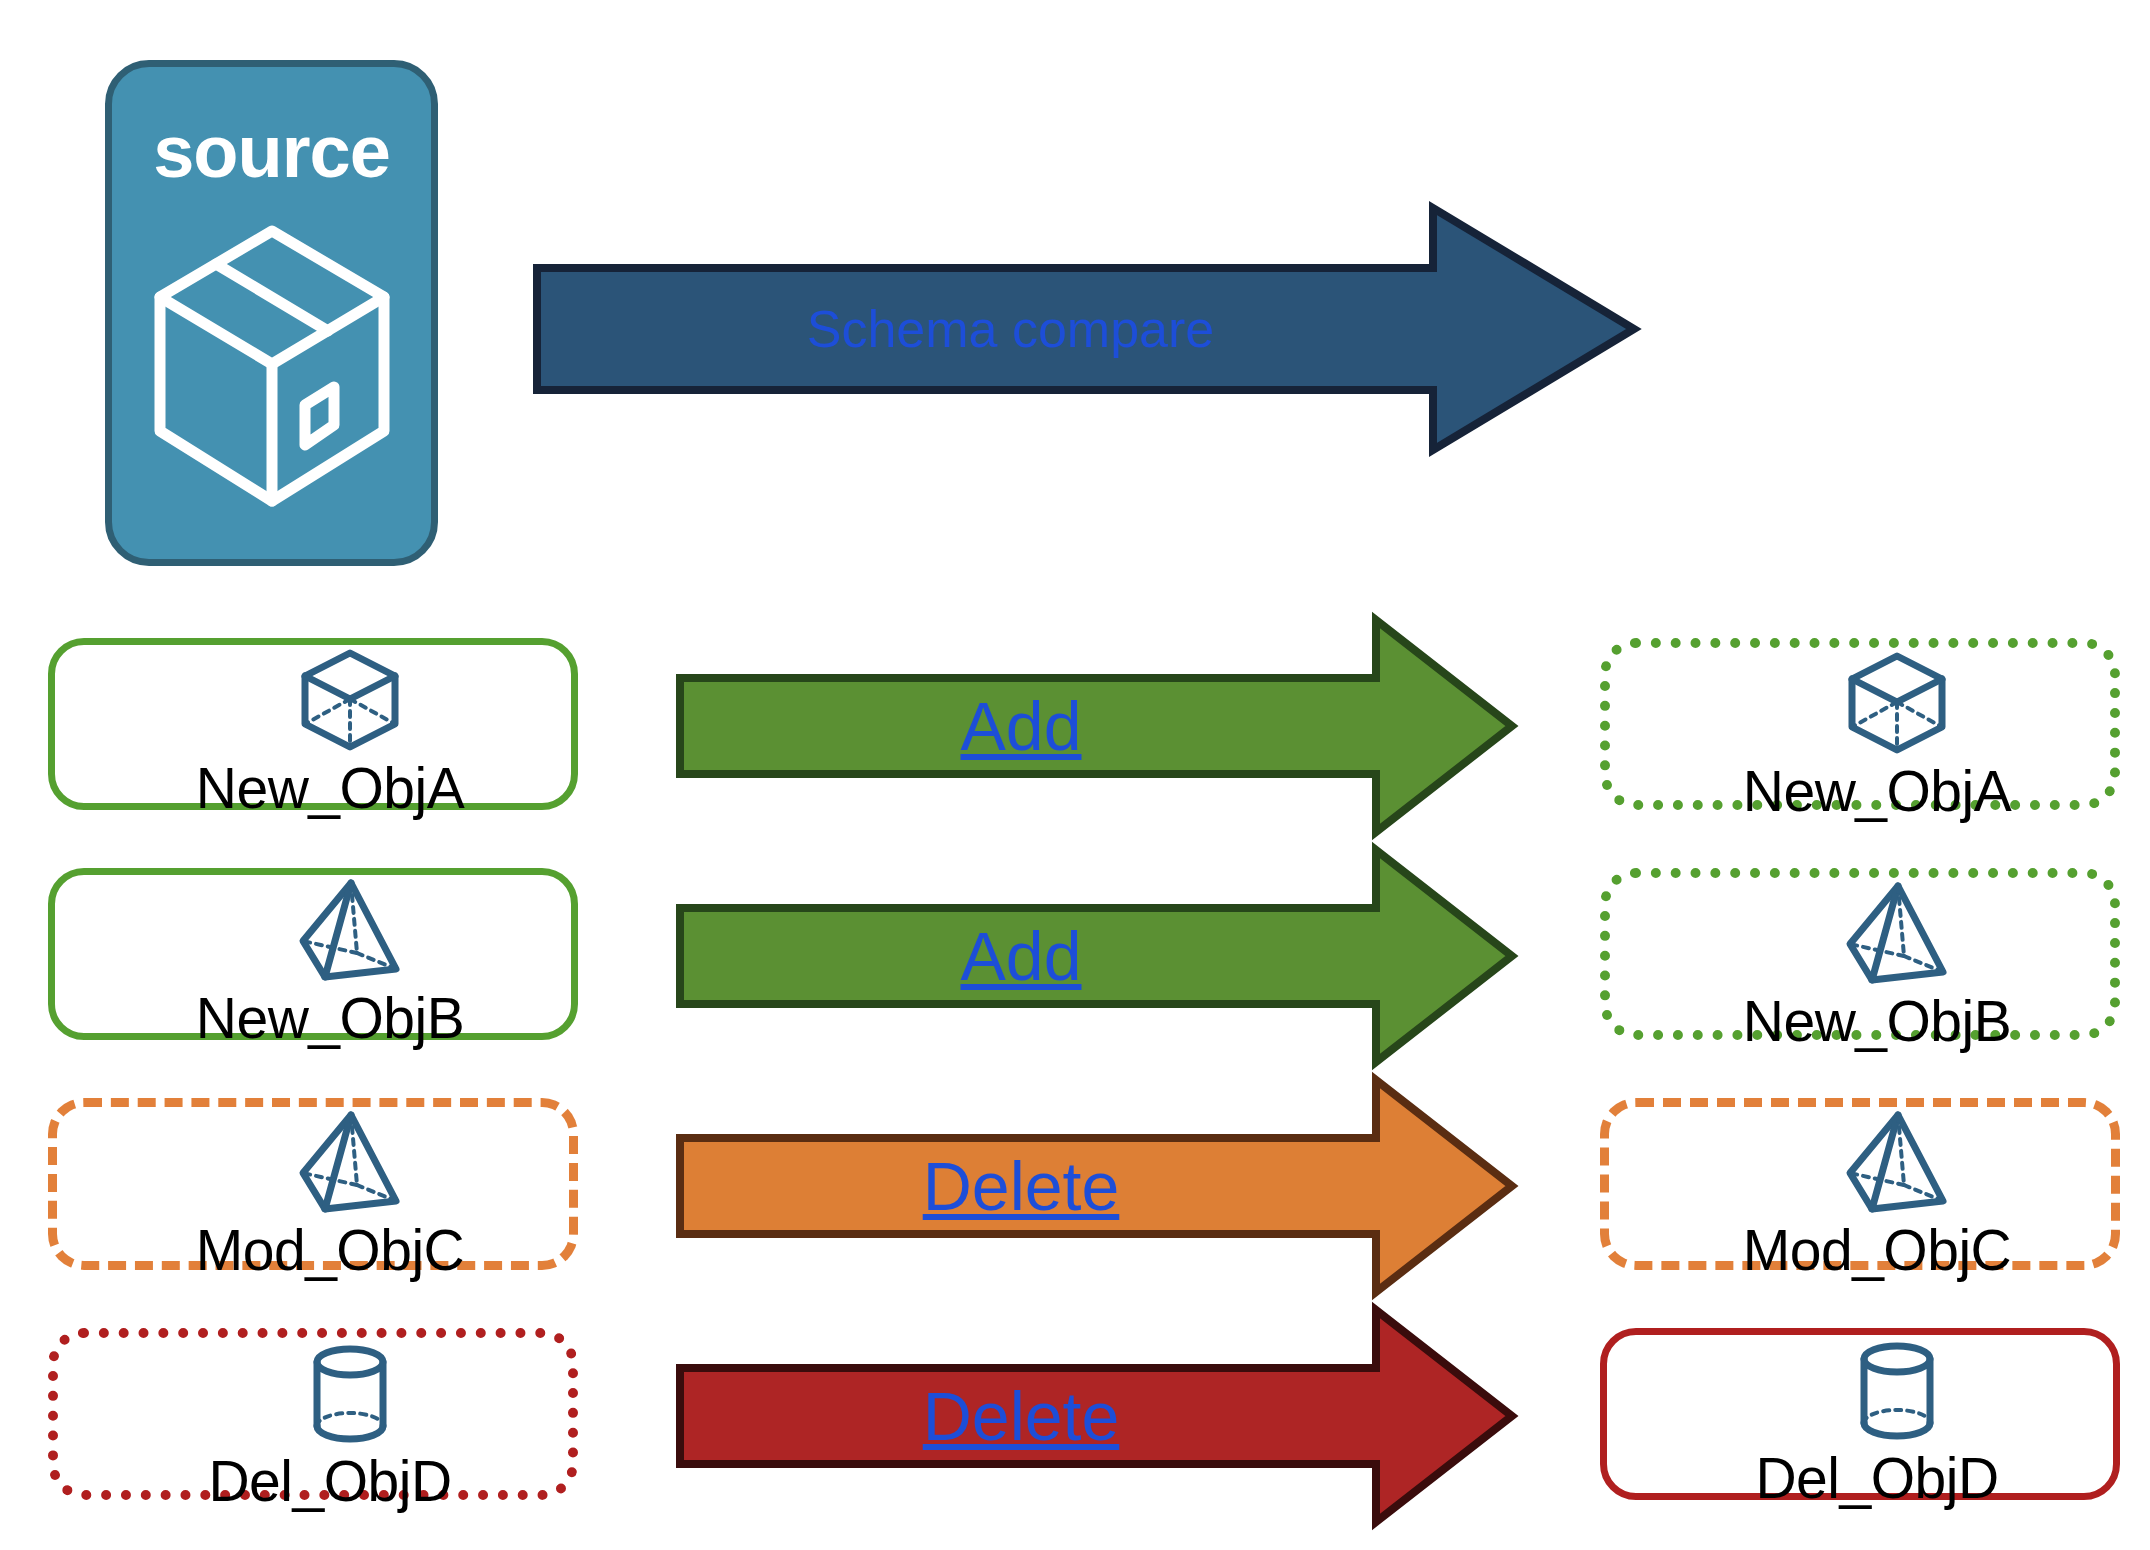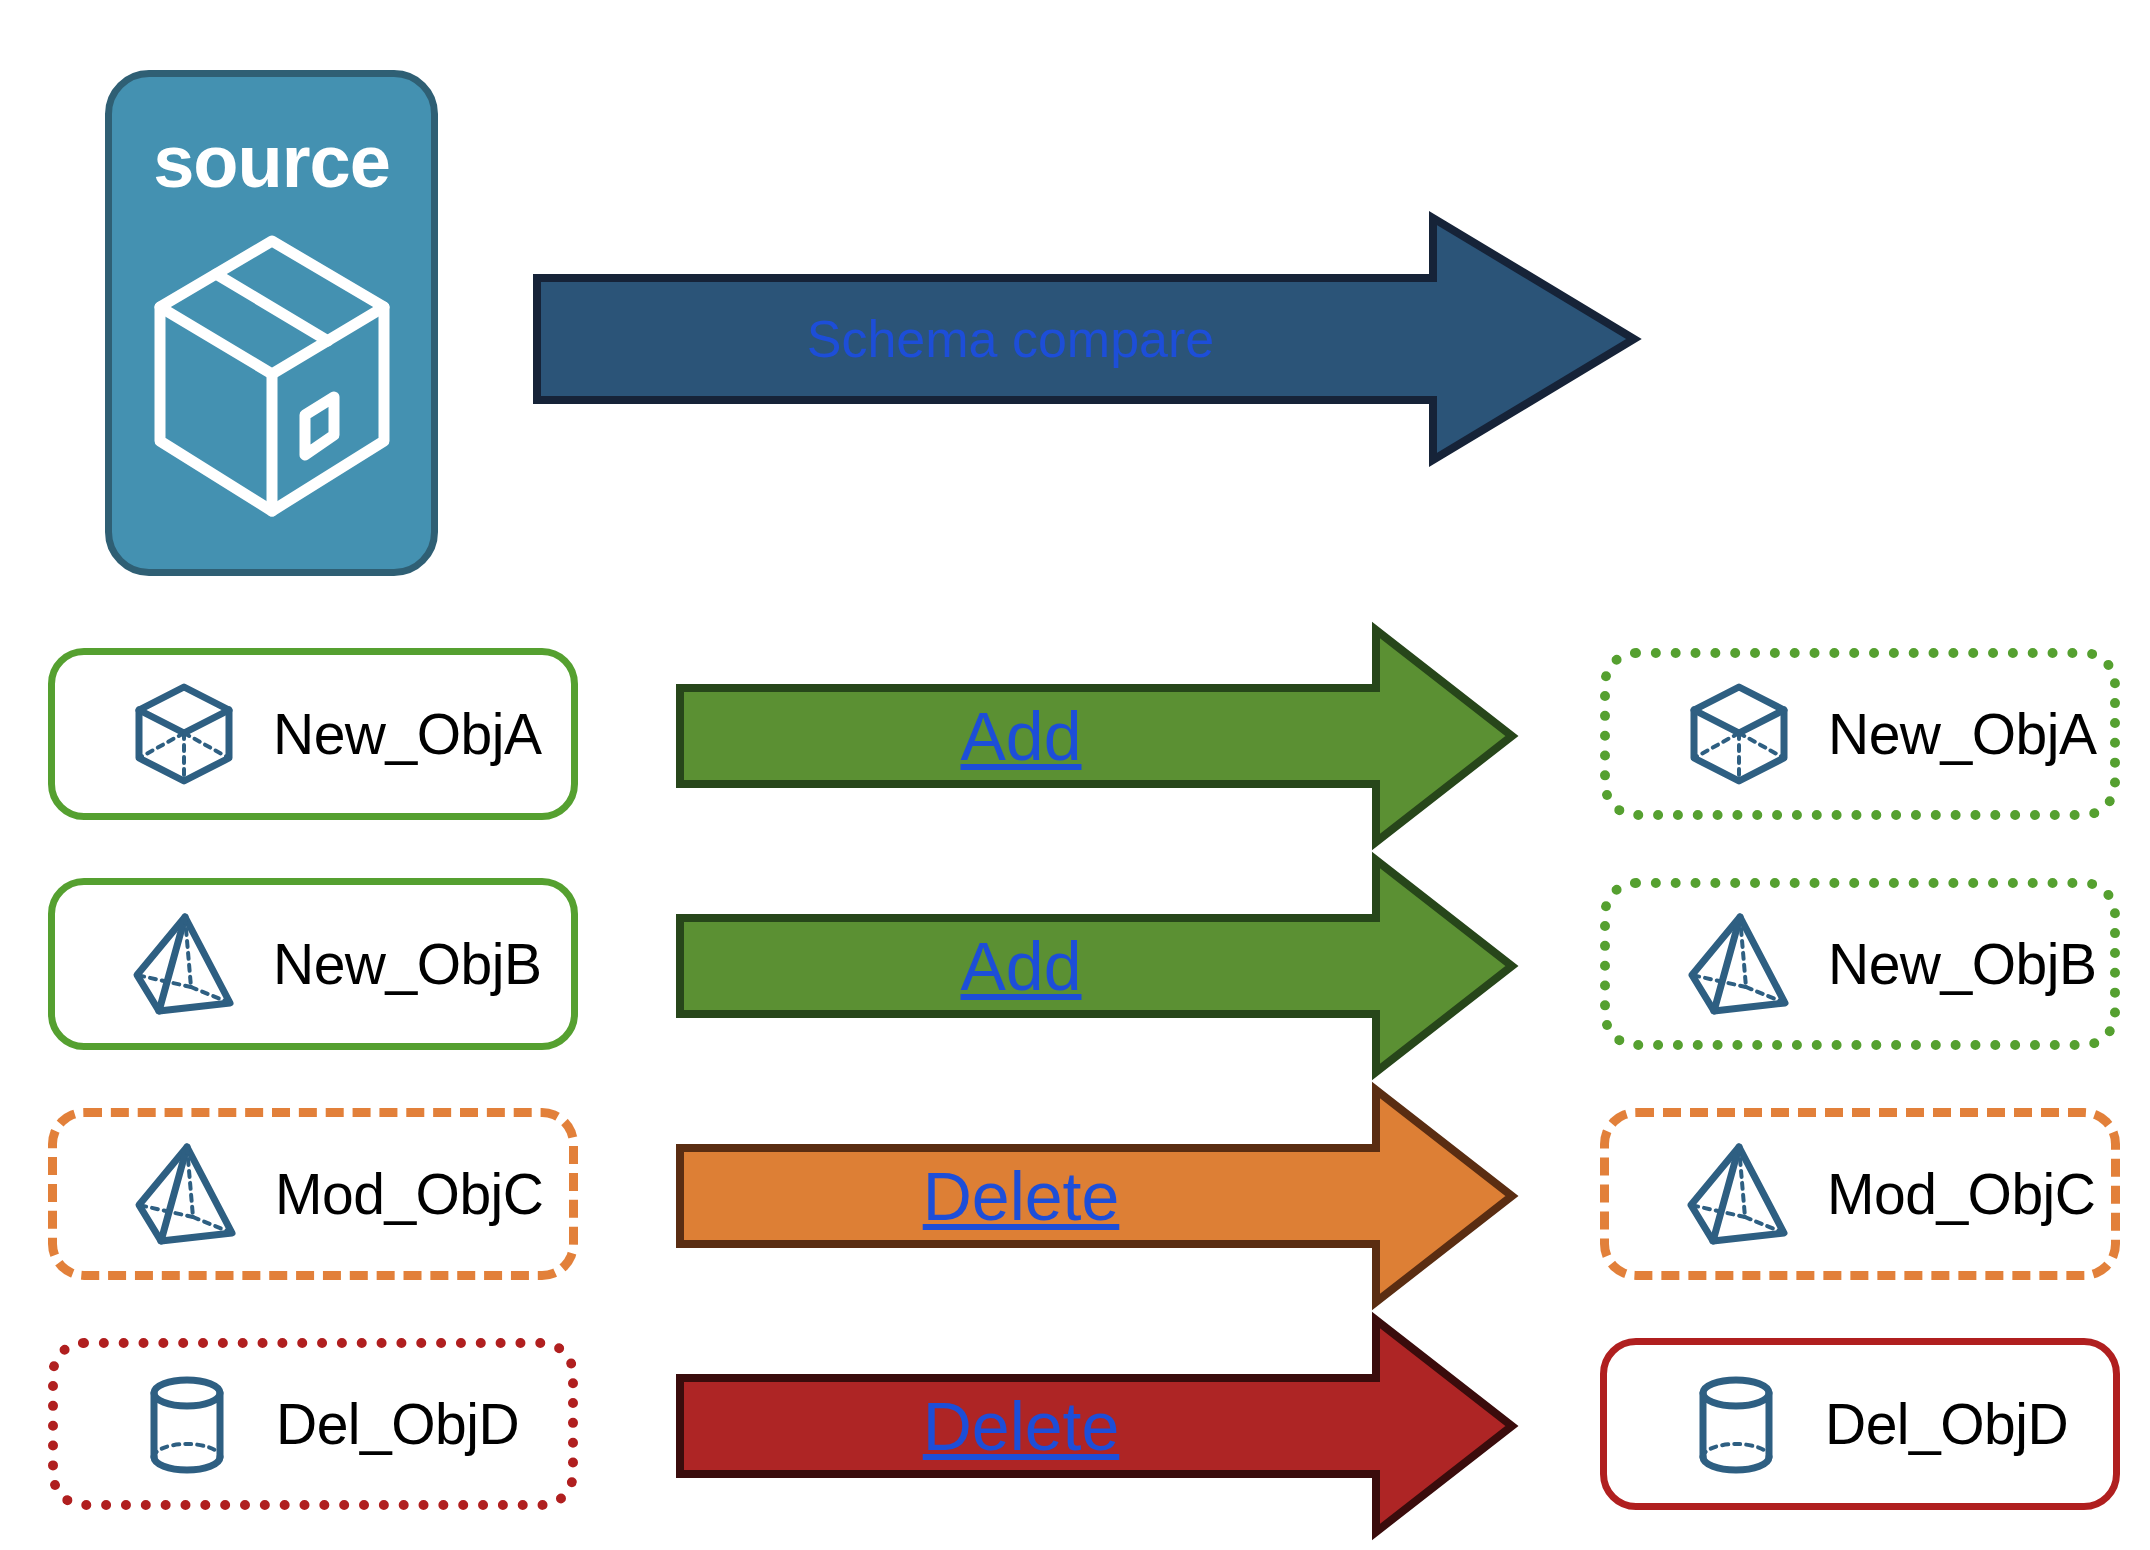--- a/index.html
+++ b/index.html
@@ -1,18 +1,18 @@
 <!DOCTYPE html>
 <html><head>
 <meta charset="utf-8">
 <style>
   html,body{margin:0;padding:0;background:#fff;}
   body{width:2150px;height:1550px;position:relative;overflow:hidden;
        font-family:"Liberation Sans","DejaVu Sans",sans-serif;}
-  .stage{position:absolute;left:0;top:18px;width:2150px;height:1394px;}
+  .stage{position:absolute;left:0;top:8px;width:2150px;height:1394px;}
 
   
   .endpoint{position:absolute;border-radius:44px;background:#4491B1;
             border:7px solid #2F5F74;box-sizing:border-box;
             display:flex;flex-direction:column;align-items:center;}
   .endpoint .ep-title{color:#ffffff;font-weight:bold;font-size:74px;
             letter-spacing:-1px;line-height:1;margin-top:48px;}
   .endpoint .ep-icon{margin-top:30px;}
 
   #source-card{left:105px;top:52px;width:333px;height:506px;}
@@ -21,21 +21,21 @@
   
   #compare-arrow{position:absolute;left:533px;top:196px;width:1105px;height:250px;}
   .arrow-label{position:absolute;inset:0;display:flex;align-items:center;
                justify-content:center;color:#1d4ed8;font-size:54px;
                pointer-events:none;}
   #compare-arrow .arrow-label{font-size:52px;padding-right:150px;}
 
   
   .row{position:absolute;left:0;width:2150px;height:190px;}
   .obj-card{position:absolute;box-sizing:border-box;border-radius:36px;
-            background:#ffffff;display:flex;align-items:center;}
+            background:#ffffff;display:flex;align-items:center;flex-direction:column;}
   .obj-card .obj-icon{margin-left:74px;flex:0 0 auto;}
   .obj-card .obj-label{margin-left:34px;font-size:57px;color:#000;
             letter-spacing:-0.5px;white-space:nowrap;}
   .left-card{left:48px;top:8px;width:530px;height:172px;}
   .right-card{left:1600px;top:8px;width:520px;height:172px;}
 
   .bs-solid{border-style:solid;border-width:7px;}
   .bs-dashed{border-style:dashed;border-width:9px;}
   .bs-dotted{border-style:dotted;border-width:10px;}
 

